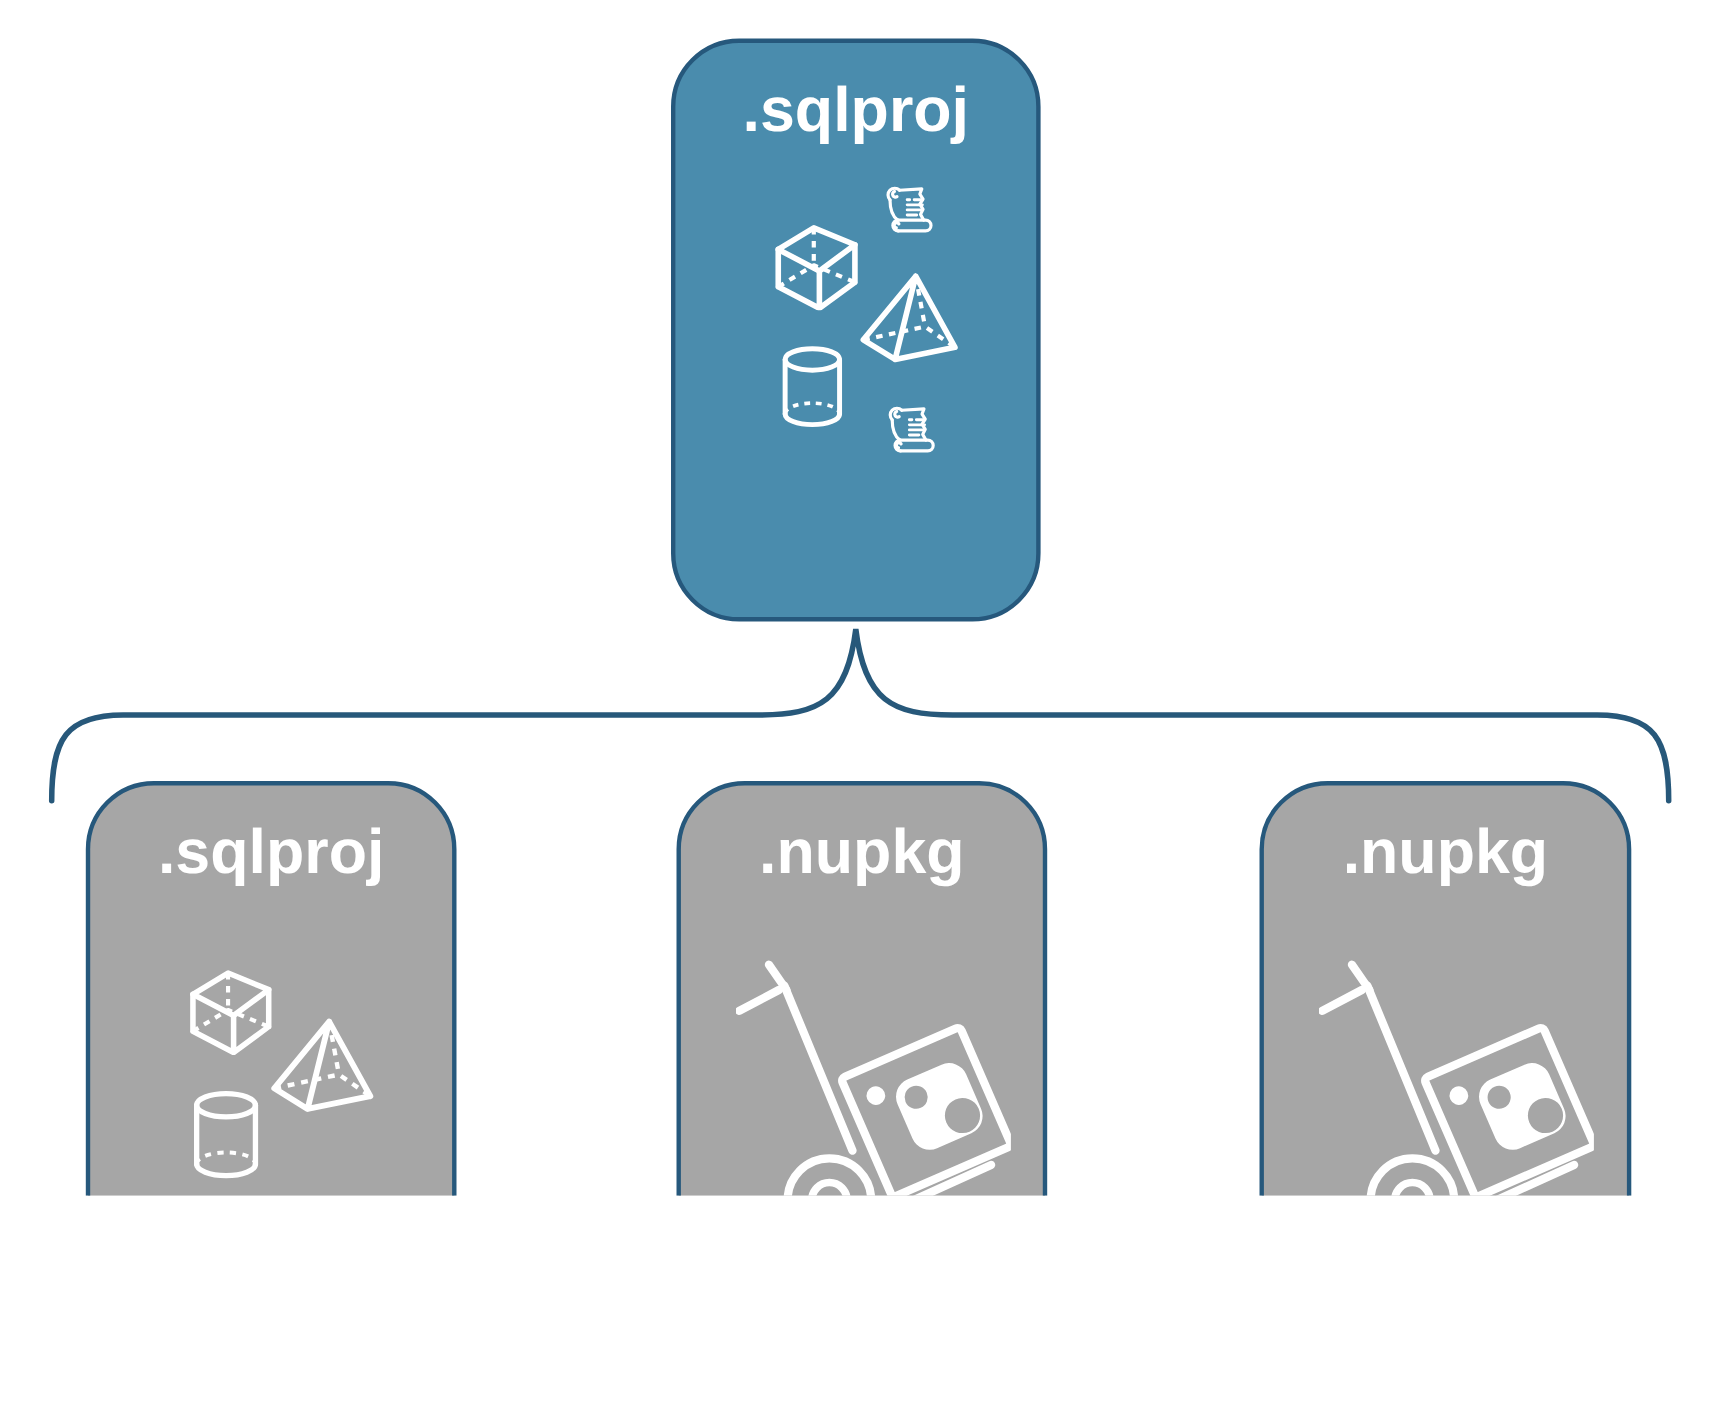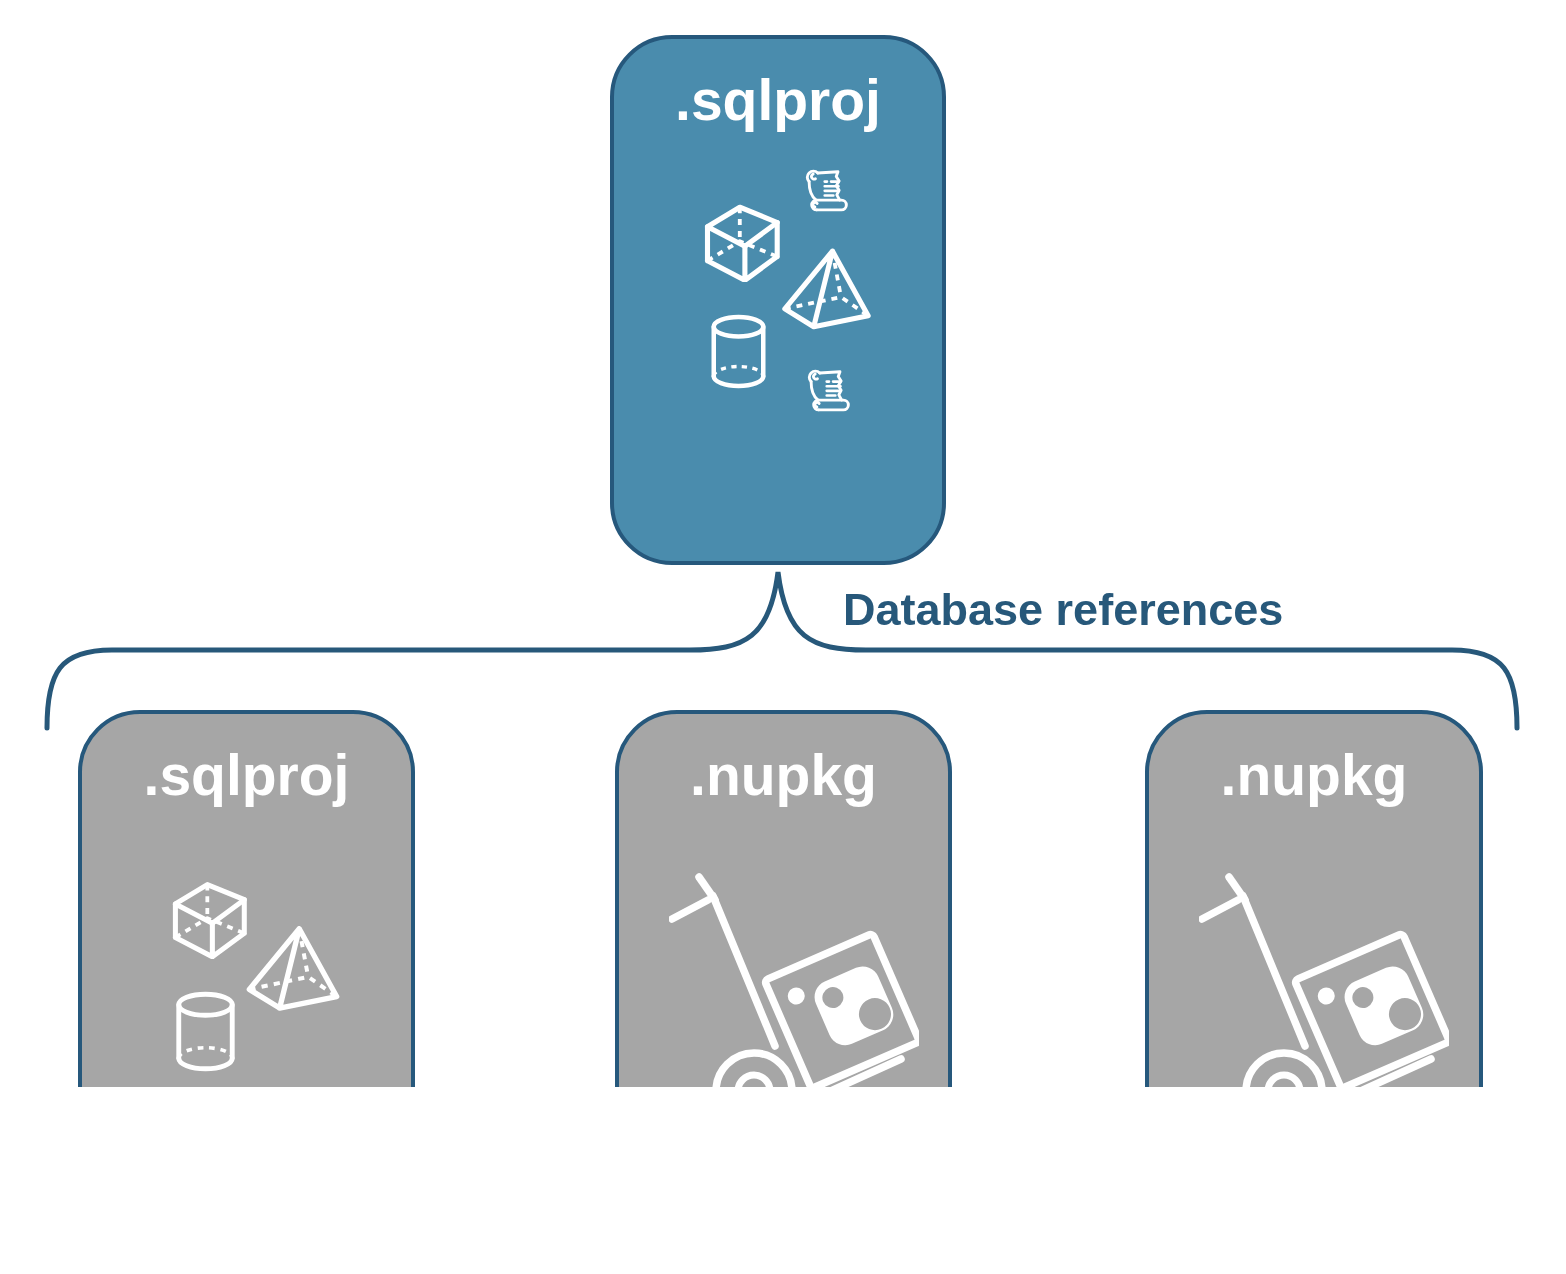--- a/index.html
+++ b/index.html
@@ -110,21 +110,20 @@
   <svg class="brace-layer" viewBox="0 0 1566 1274">
     <path d="M47,728
              C47,672 60,650 112,650
              L690,650
              C745,650 770,637 778,572
              C786,637 811,650 866,650
              L1452,650
              C1504,650 1517,672 1517,728" fill="none" stroke="#27587A" stroke-width="5" stroke-linecap="round"></path>
   </svg>
 
-  <div class="connector-label">Database references</div>
 
   <div class="node node-child node-c0">
     <div class="node-title">.sqlproj</div>
     <svg class="icon-cluster cluster-sql" width="190" height="210" viewBox="0 0 190 210">
       <use href="#icon-cube" x="5" y="5" width="84" height="85"></use>
       <use href="#icon-pyramid" x="82" y="53" width="98" height="92"></use>
       <use href="#icon-cylinder" x="10" y="122" width="67" height="81"></use>
     </svg>
   </div>
 

